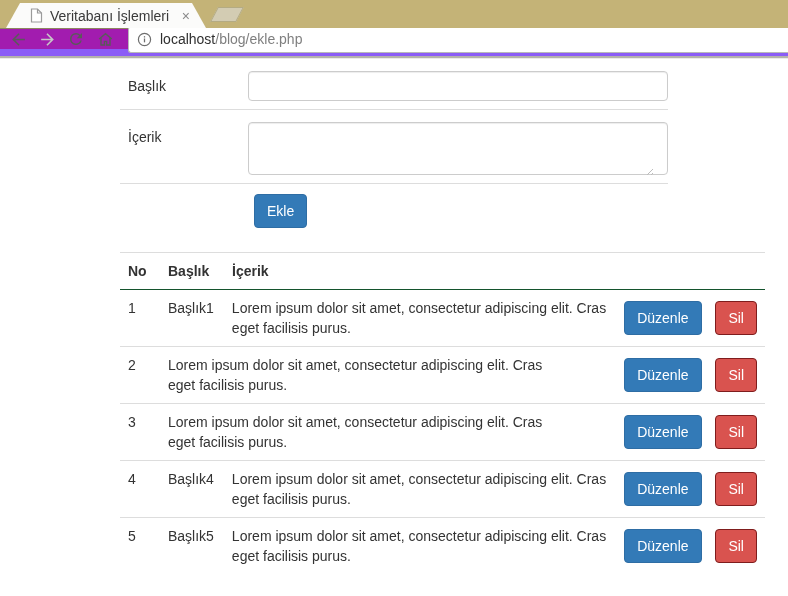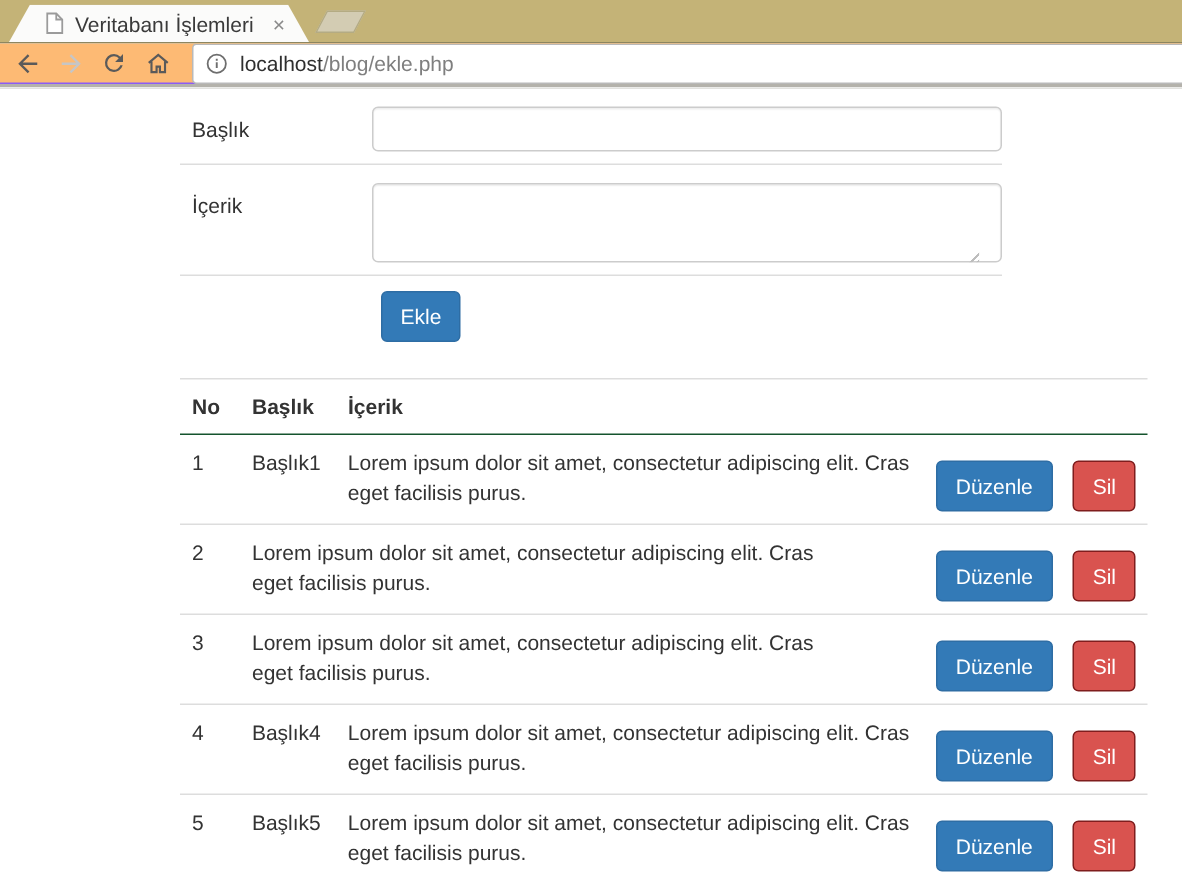--- a/index.html
+++ b/index.html
@@ -17,21 +17,21 @@
   }
   .tab-title { font-size:14px; color:#3a3a3a; white-space:nowrap; overflow:hidden; flex:1; margin-left:7px; }
   .tab-close { font-size:14px; line-height:14px; color:#8a8a8a; padding:0 2px; cursor:pointer; }
   .newtab {
     position:absolute; left:214px; top:7px; width:26px; height:15px;
     background:#d3ccb3; border:1px solid #b4ab83; transform:skewX(-28deg);
     cursor:pointer;
   }
   .frame-edge { height:1px; background:#8d8660; }
 
-  .toolbar { height:27px; background:#fdba74; display:flex; align-items:center; padding-left:8px; border-bottom:1px solid #8b5cf6; }
+  .toolbar { height:27px; background:#a21caf; display:flex; align-items:center; padding-left:8px; border-bottom:7px solid #8b5cf6; }
   .nav-btn { width:20px; height:20px; margin-right:9px; display:flex; align-items:center; justify-content:center; cursor:pointer; flex:0 0 auto; }
   .omnibox {
     flex:1; height:27px; margin-left:4px; background:#fff;
     border:1px solid #b9b9b9; border-right:none; border-radius:3px 0 0 3px;
     display:flex; align-items:center; padding-left:7px; cursor:text;
   }
   .url { margin-left:7px; font-size:14px; white-space:nowrap; }
   .url .host { color:#2f2f2f; }
   .url .path { color:#7f7f7f; }
   .toolbar-sep { height:3px; background:#b4b2ab; border-bottom:1px solid #ebebe9; }
@@ -70,21 +70,21 @@
   .data-table { width:645px; margin-top:16px; border-top:1px solid #ddd; }
   .thead { display:flex; font-weight:bold; border-bottom:1px solid #14532d; }
   .trow { display:flex; }
   .trow + .trow { border-top:1px solid #ddd; }
   .cell { padding:8px; line-height:20px; }
   .c-no      { width:40px; }
   .c-title   { width:64px; }
   .c-content { width:401px; }
   .c-content .wrap { display:block; max-width:380px; }
   .c-actions { flex:1; text-align:right; padding:8px 8px 8px 0; white-space:nowrap; }
-  .c-actions .btn { margin-top:9px; }
+  .c-actions .btn { margin-top:3px; }
   .c-actions .btn-danger { margin-left:10px; }
 
   svg { display:block; }
 </style>
 </head>
 <body>
 
 <div class="titlebar">
   <div class="tab">
     <span>

